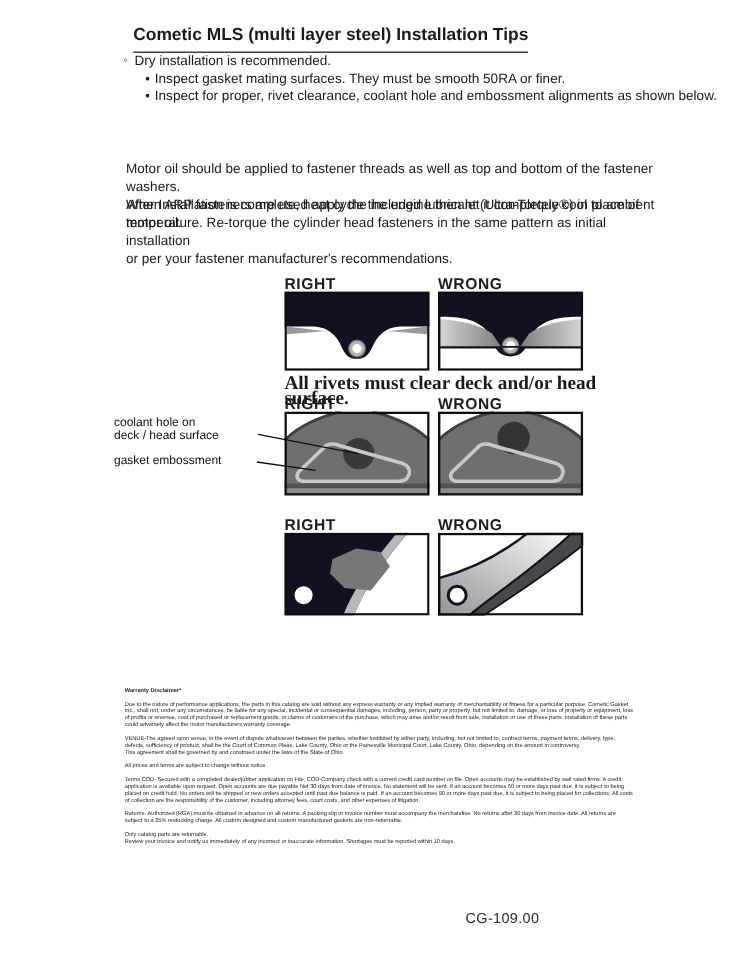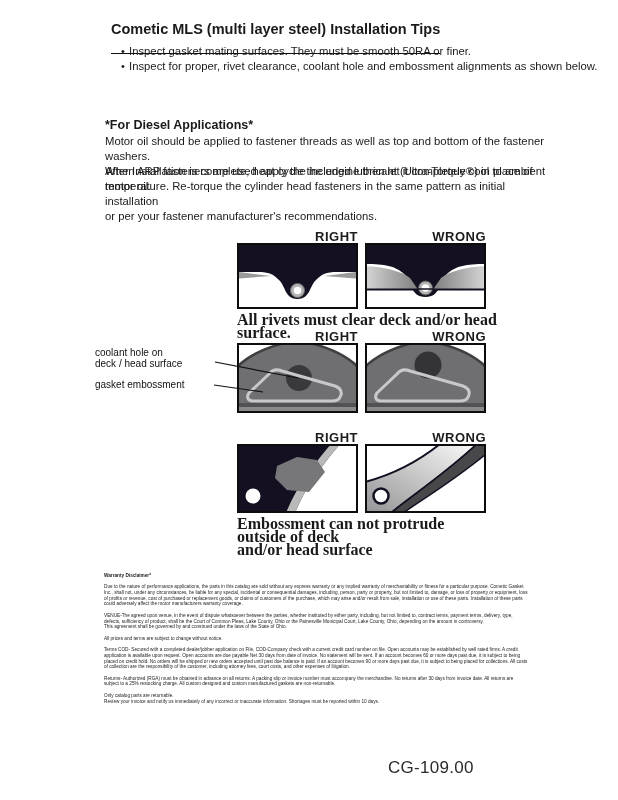--- a/index.html
+++ b/index.html
@@ -3,40 +3,40 @@
 <meta charset="utf-8">
 <style>
   html,body{margin:0;padding:0;background:#ffffff;}
   .page{
     position:relative;width:618px;height:800px;margin:0 auto;background:#fff;
     font-family:"Liberation Sans",sans-serif;color:#1a1a1a;overflow:hidden;
   }
   .abs{position:absolute;}
   
   .title{left:111px;top:21px;font-size:14.5px;font-weight:700;margin:0;}
-  .title .title-text{display:inline-block;border-bottom:1.6px solid #111;padding-bottom:16px;}
+  .title .title-text{display:inline-block;border-bottom:1.6px solid #111;padding-bottom:6px;}
   
   .tips{left:103px;top:44px;width:440px;list-style:none;margin:0;padding:0;
         font-size:11.3px;line-height:14.6px;}
   .tips li{white-space:nowrap;}
   .tips li .marker{display:inline-block;width:9px;font-size:10px;vertical-align:top;line-height:14.6px;}
   .tips li.sub{padding-left:18px;}
   .tips li.sub .marker{font-size:11px;width:8px;}
   
   .diesel-heading{left:105px;top:118px;font-size:12.5px;font-weight:700;margin:0;}
   .bodypara{font-size:11.3px;line-height:15px;margin:0;white-space:pre-line;width:445px;}
   .para1{left:105px;top:134px;}
   .para2{left:105px;top:164px;}
   .note{left:105px;top:205px;}
   
   .figrow{width:249px;}
   .figrow1{left:237px;top:229px;height:100px;}
   .figrow2{left:237px;top:329px;height:102px;}
   .figrow3{left:237px;top:430px;height:125px;}
-  .figlabel{position:absolute;top:0;width:121px;text-align:right;
+  .figlabel{position:absolute;top:0;width:121px;text-align:left;
             font-size:13px;font-weight:700;letter-spacing:0.5px;color:#1c1c1c;}
   .figlabel.wrongpos{left:128px;}
   .figlabel.rightpos{left:0;}
   .figbox{position:absolute;top:14px;}
   .figbox.boxA{left:0;}
   .figbox.boxB{left:128px;}
   .caption{position:absolute;font-size:16px;font-weight:700;white-space:pre-line;line-height:13px;font-family:Liberation Serif, serif;}
   .cap1{left:0;top:84px;width:260px;}
   .cap2{left:0;top:87px;width:249px;text-align:center;}
   .cap3{left:0;top:87px;width:249px;}
@@ -47,35 +47,35 @@
   .ann2{left:95px;top:379px;}
   .leader-overlay{position:absolute;left:140px;top:340px;width:230px;height:60px;
                   pointer-events:none;z-index:5;}
   
   .disclaimer-wrap{left:104px;top:572px;width:424px;height:180px;overflow:visible;}
   .disclaimer-inner{width:848px;transform:scale(0.5);transform-origin:0 0;
                     font-size:9.4px;line-height:11.6px;color:#222;}
   .disclaimer-inner h3{font-size:9.4px;font-weight:700;margin:0 0 11px 0;}
   .disclaimer-inner p{margin:0 0 11px 0;white-space:pre-line;}
   
-  .pagenum{left:388px;top:758px;font-size:17px;color:#2a2a2a;letter-spacing:0.3px;}
+  .pagenum{left:388px;top:758px;font-size:12px;color:#2a2a2a;letter-spacing:0.3px;}
 </style>
 </head>
 <body>
 
 <div class="page">
 
   <h1 class="abs title"><span class="title-text">Cometic MLS (multi layer steel) Installation Tips</span></h1>
 
   <ul class="abs tips">
+    <li><span class="marker">◦</span><span>Dry installation is recommended.</span></li>
     <li class="sub"><span class="marker">•</span><span>Inspect gasket mating surfaces.  They must be smooth 50RA or finer.</span></li>
     <li class="sub"><span class="marker">•</span><span>Inspect for proper, rivet clearance, coolant hole and embossment alignments as shown below.</span></li>
   </ul>
 
-  <h2 class="abs diesel-heading">*For Diesel Applications*</h2>
   <p class="abs bodypara para1">Motor oil should be applied to fastener threads as well as top and bottom of the fastener washers.
 When ARP fasteners are used apply the included lubricant (Ultra-Torque®) in place of motor oil.</p>
   <p class="abs bodypara para2">After Installation is complete, heat cycle the engine then let it completely cool to ambient
 temperature. Re-torque the cylinder head fasteners in the same pattern as initial installation
 or per your fastener manufacturer's recommendations.</p>
 
   <div class="abs figrow figrow1">
     <div class="figlabel rightpos">RIGHT</div>
     <div class="figlabel wrongpos">WRONG</div>
     <svg class="figbox boxA" width="121" height="66" viewBox="0 0 121 66">
@@ -165,22 +165,20 @@
           <stop offset="0" stop-color="#fafafa"></stop>
             <stop offset="1" stop-color="#949496"></stop>
         </linearGradient>
       </defs>
       <rect width="121" height="69" fill="#ffffff"></rect>
       <path d="M0,38 C30,30 55,16 75,0 H112 C80,30 45,53 26,69 H0 Z" fill="url(#g3)" stroke="#151021" stroke-width="2"></path>
       <path d="M112,0 H121 V10 C88,37 55,57 38,69 H26 C45,53 80,30 112,0 Z" fill="#48484a" stroke="#151021" stroke-width="1.5"></path>
       <circle cx="16" cy="52" r="7.5" fill="#ffffff" stroke="#151021" stroke-width="2.5"></circle>
       <rect x="1" y="1" width="119" height="67" fill="none" stroke="#0d0d0d" stroke-width="2"></rect>
     </svg>
-    <div class="caption cap3">Embossment can not protrude outside of deck
-and/or head surface</div>
   </div>
 
   <div class="abs disclaimer-wrap">
     <div class="disclaimer-inner">
       <h3>Warranty Disclaimer*</h3>
       <p>Due to the nature of performance applications, the parts in this catalog are sold without any express warranty or any implied warranty of merchantability or fitness for a particular purpose.  Cometic Gasket Inc., shall not, under any circumstances, be liable for any special, incidental or consequential damages, including, person, party or property, but not limited to, damage, or loss of property or equipment, loss of profits or revenue, cost of purchased or replacement goods, or claims of customers of the purchase, which may arise and/or result from sale, installation or use of these parts.  Installation of these parts could adversely affect the motor manufacturers warranty coverage.</p>
       <p>VENUE-The agreed upon venue, in the event of dispute whatsoever between the parties, whether instituted by either party, including, but not limited to, contract terms, payment terms, delivery, type, defects, sufficiency of product, shall be the Court of Common Pleas, Lake County, Ohio or the Painesville Municipal Court, Lake County, Ohio, depending on the amount in controversy.
 This agreement shall be governed by and construed under the laws of the State of Ohio.</p>
       <p>All prices and terms are subject to change without notice.</p>
       <p>Terms COD- Secured with a completed dealer/jobber application on File, COD-Company check with a current credit card number on file.  Open accounts may be established by well rated firms.  A credit application is available upon request.  Open accounts are due payable Net 30 days from date of invoice.  No statement will be sent.  If an account becomes 60 or more days past due, it is subject to being placed on credit hold.  No orders will be shipped or new orders accepted until past due balance is paid.  If an account becomes 90 or more days past due, it is subject to being placed for collections.  All costs of collection are the responsibility of the customer, including attorney fees, court costs, and other expenses of litigation.</p>

